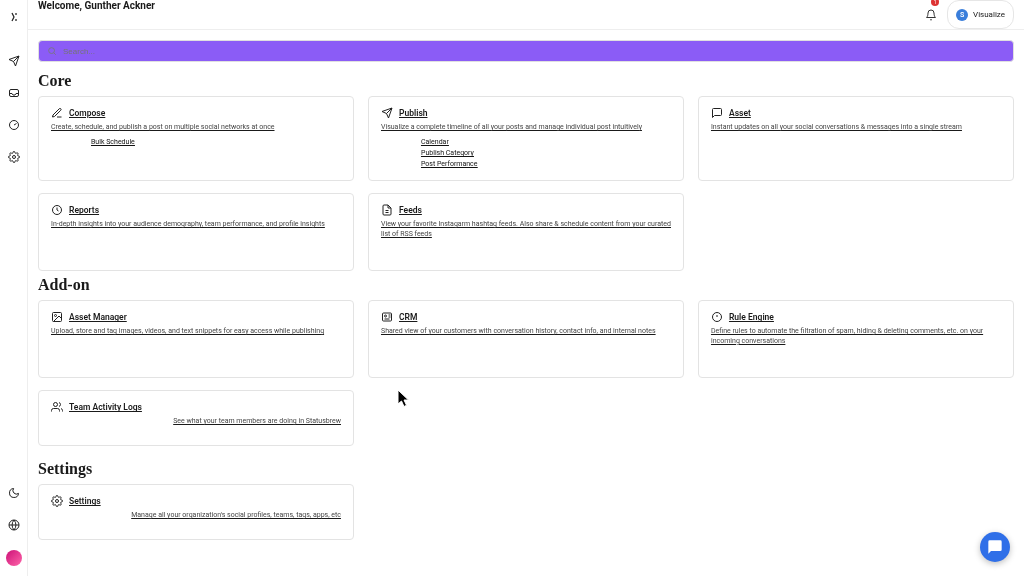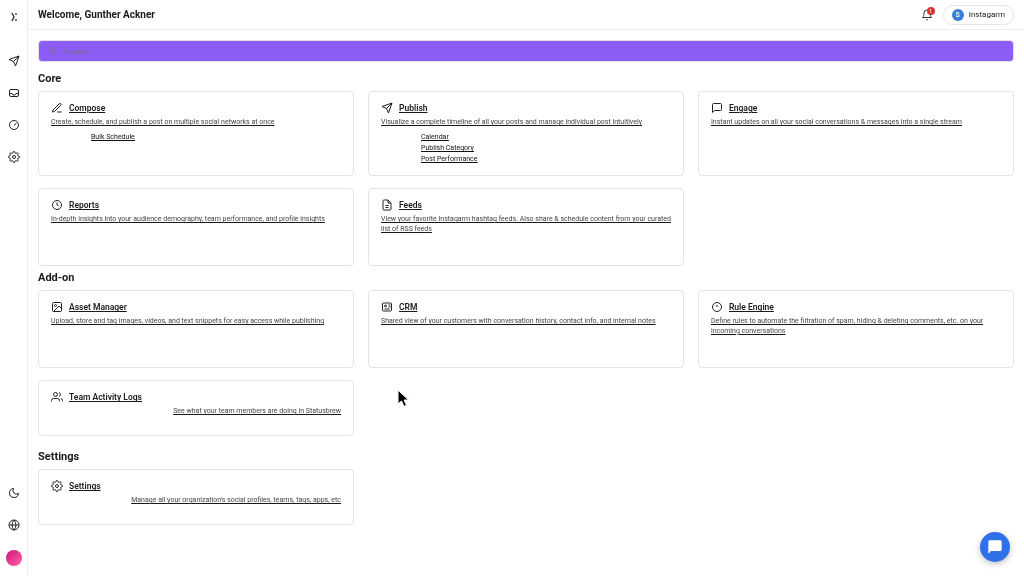--- a/index.html
+++ b/index.html
@@ -9,36 +9,36 @@
   
   .rail { width: 28px; height: 100%; border-right: 1px solid #eee; display: flex; flex-direction: column; align-items: center; padding-top: 10px; gap: 18px; }
   .rail .spacer { flex: 1; }
   .rail-ico { width: 14px; height: 14px; display: flex; align-items: center; justify-content: center; color: #222; }
   .avatar-rail { width: 16px; height: 16px; border-radius: 50%; background: linear-gradient(135deg,#c17,#f6a); margin-bottom: 10px; }
 
   
   .main { flex: 1; display: flex; flex-direction: column; height: 100%; overflow: hidden; }
 
   
-  .header { height: 30px; display: flex; align-items: center; padding: 9px 10px; border-bottom: 1px solid #eee; }
+  .header { height: 30px; display: flex; padding: 0 10px; border-bottom: 1px solid #eee; }
   .header h1 { font-size: 10px; font-weight: 700; flex: 1; }
   .bell-wrap { position: relative; width: 20px; display:flex;align-items:center;justify-content:center; }
   .badge { position: absolute; top: -2px; right: 2px; background: #d33; color: #fff; border-radius: 50%; width: 8px; height: 8px; font-size: 5px; line-height: 8px; text-align: center; }
   .brand-pill { display: flex; align-items: center; gap: 5px; background: #fff; border: 1px solid #e6e6e6; border-radius: 12px; padding: 3px 8px; margin-left: 6px; font-size: 8px; }
   .brand-dot { width: 12px; height: 12px; border-radius: 50%; background: #3a7edb; color:#fff; display:flex; align-items:center; justify-content:center; font-size:7px; font-weight:600;}
 
   
   .scroll { flex:1; overflow:auto; padding: 10px 10px 20px 10px; }
 
   
   .search { border:1px solid #e0e0e0; border-radius:4px; padding: 5px 8px; display:flex; align-items:center; gap:6px; margin-bottom:10px; background:#8b5cf6; }
   .search input { border:none; outline:none; font-size:8px; flex:1; background:transparent; }
 
   
-  .sect-title { font-size: 11px; font-weight: 700; margin: 8px 0 6px 0; }
+  .sect-title { font-size: 16px; font-weight: 700; margin: 8px 0 6px 0; font-family: Liberation Serif, serif; }
 
   
   .grid { display:flex; gap:14px; flex-wrap:wrap;text-decoration:underline; }
   .card { border:1px solid #e3e3e3; border-radius:4px; padding: 10px 12px 12px 12px; background:#fff; }
   .w3 .card { width: calc((100% - 28px)/3); min-height: 78px; }
   .w2 .card { width: calc((100% - 28px)/3); min-height: 56px; text-align: right; }
   .card-head { display:flex; align-items:center; gap:6px; margin-bottom:4px; }
   .card-head .ci { width:12px; height:12px; display:flex; align-items:center; justify-content:center; }
   .card-title { font-size: 8.5px; font-weight:600; }
   .card-desc { font-size: 7px; color:#444; line-height:1.35; }
@@ -104,21 +104,21 @@
   <div class="header">
     <h1>Welcome, Gunther Ackner</h1>
     <div class="bell-wrap">
       <svg width="12" height="12" viewBox="0 0 24 24" fill="none" stroke="#333" stroke-width="2">
           <path d="M18 8a6 6 0 10-12 0c0 7-3 9-3 9h18s-3-2-3-9M13.7 21a2 2 0 01-3.4 0"></path>
         </svg>
       <span class="badge">1</span>
     </div>
     <div class="brand-pill">
       <span class="brand-dot">S</span>
-      <span>Instagarm</span>
+      <span>Visualize</span>
     </div>
   </div>
 
   <div class="scroll">
 
     <div class="search">
       <svg width="10" height="10" viewBox="0 0 24 24" fill="none" stroke="#777" stroke-width="2">
           <circle cx="11" cy="11" r="7"></circle>
           <path d="M21 21l-4.35-4.35"></path>
         </svg>
@@ -157,21 +157,21 @@
           <a href="#">Post Performance</a>
         </div>
       </div>
       <div class="card">
         <div class="card-head">
           <span class="ci">
               <svg width="12" height="12" viewBox="0 0 24 24" fill="none" stroke="#222" stroke-width="2">
                 <path d="M21 15a2 2 0 01-2 2H7l-4 4V5a2 2 0 012-2h14a2 2 0 012 2z"></path>
               </svg>
             </span>
-          <span class="card-title">Engage</span>
+          <span class="card-title">Asset</span>
         </div>
         <div class="card-desc">Instant updates on all your social conversations &amp; messages into a single stream</div>
       </div>
     </div>
     <div class="grid w3" style="margin-top:12px;">
       <div class="card">
         <div class="card-head">
           <span class="ci">
               <svg width="12" height="12" viewBox="0 0 24 24" fill="none" stroke="#222" stroke-width="2">
                 <circle cx="12" cy="12" r="9"></circle>

